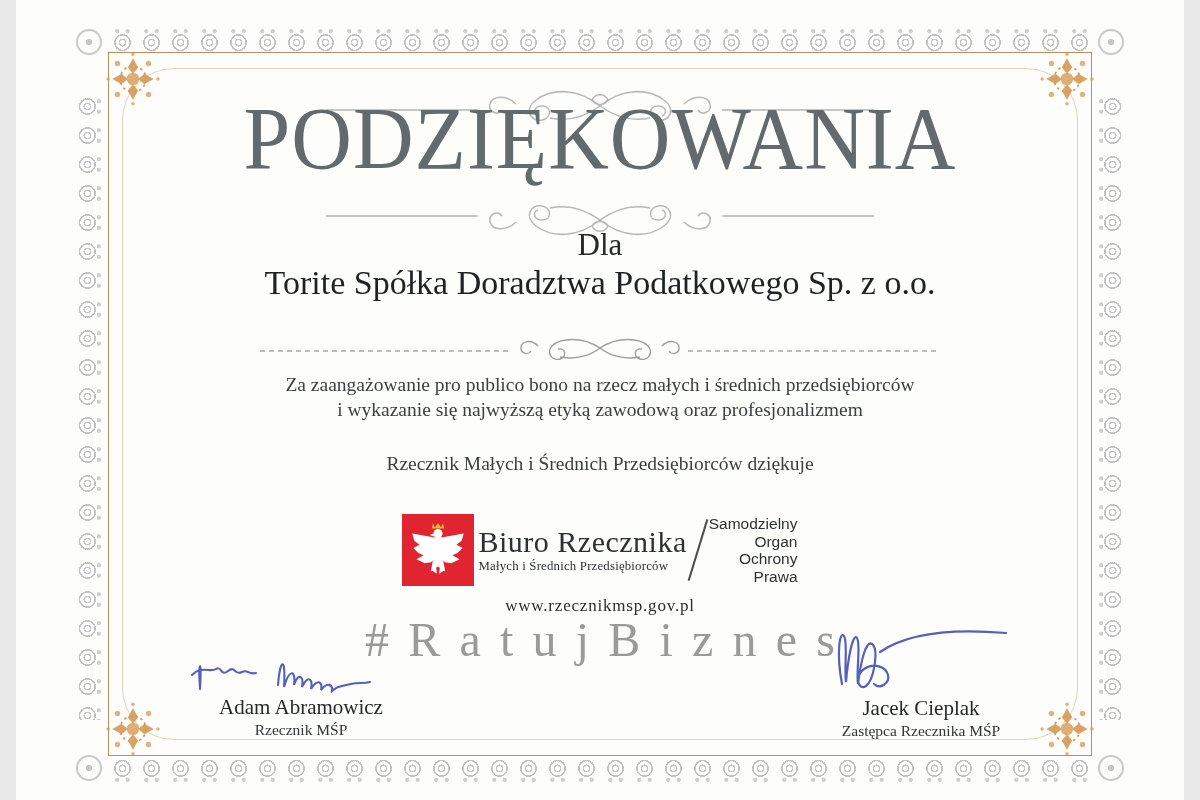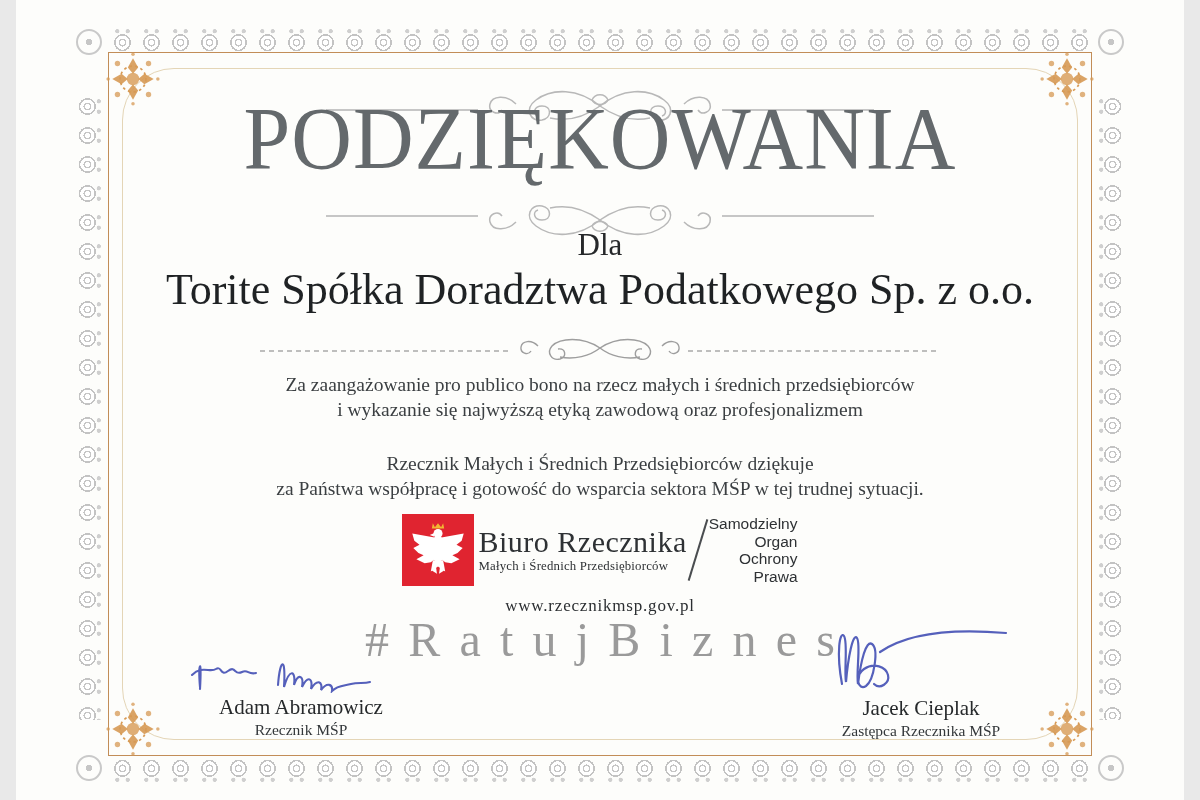--- a/index.html
+++ b/index.html
@@ -41,21 +41,21 @@
   .inner-frame{position:absolute;left:106px;right:106px;top:68px;bottom:60px;border:1px solid #e4d5b6;border-radius:52px;}
   .rosette{position:absolute;width:58px;height:58px;}
   .ros-tl{left:88px;top:50px;} .ros-tr{right:88px;top:50px;}
   .ros-bl{left:88px;bottom:42px;} .ros-br{right:88px;bottom:42px;}
   
   .abs{position:absolute;left:0;right:0;text-align:center;}
   .flourish-top{top:82px;}
   .title{top:96px;font-size:84px;line-height:1;color:#64696c;letter-spacing:1px;font-weight:400;margin:0;transform:scaleY(1.06);}
   .flourish-bottom{top:192px;transform:scaleY(-1);}
   .dedication{top:227px;font-size:31px;color:#26282a;}
-  .recipient{top:264px;font-size:44px;color:#1f2224;}
+  .recipient{top:264px;font-size:34px;color:#1f2224;}
   .divider{top:330px;}
   .body-block1{top:372px;}
   .body-block2{top:451px;}
   .body-line{font-size:19.5px;line-height:25px;color:#3b3f42;}
   
   .logo-row{top:514px;display:flex;justify-content:center;align-items:center;gap:4px;}
   .eagle-box{width:72px;height:72px;flex:0 0 auto;}
   .logo-text{text-align:left;}
   .logo-name{font-size:30px;color:#2e3134;letter-spacing:.5px;line-height:30px;}
   .logo-sub{font-size:12.8px;color:#2e3134;letter-spacing:.2px;margin-top:2px;}
@@ -239,21 +239,20 @@
     </svg>
   </div>
 
   <div class="abs body-block1">
     <div class="body-line">Za zaangażowanie pro publico bono na rzecz małych i średnich przedsiębiorców</div>
     <div class="body-line">i wykazanie się najwyższą etyką zawodową oraz profesjonalizmem</div>
   </div>
 
   <div class="abs body-block2">
     <div class="body-line">Rzecznik Małych i Średnich Przedsiębiorców dziękuje</div>
-    <div class="body-line">za Państwa współpracę i gotowość do wsparcia sektora MŚP w tej trudnej sytuacji.</div>
   </div>
 
   <div class="abs logo-row">
     <div class="eagle-box">
       <svg width="72" height="72" viewBox="0 0 70 70">
         <rect width="70" height="70" fill="#e02430"></rect>
         <polygon points="30,9 32,13 35,9 38,13 40,9 41,14 29,14" fill="#f2b632"></polygon>
         <g fill="#ffffff">
           <circle cx="35" cy="19" r="4.4"></circle>
           <polygon points="31.5,18.5 27,20.5 31.5,22"></polygon>

